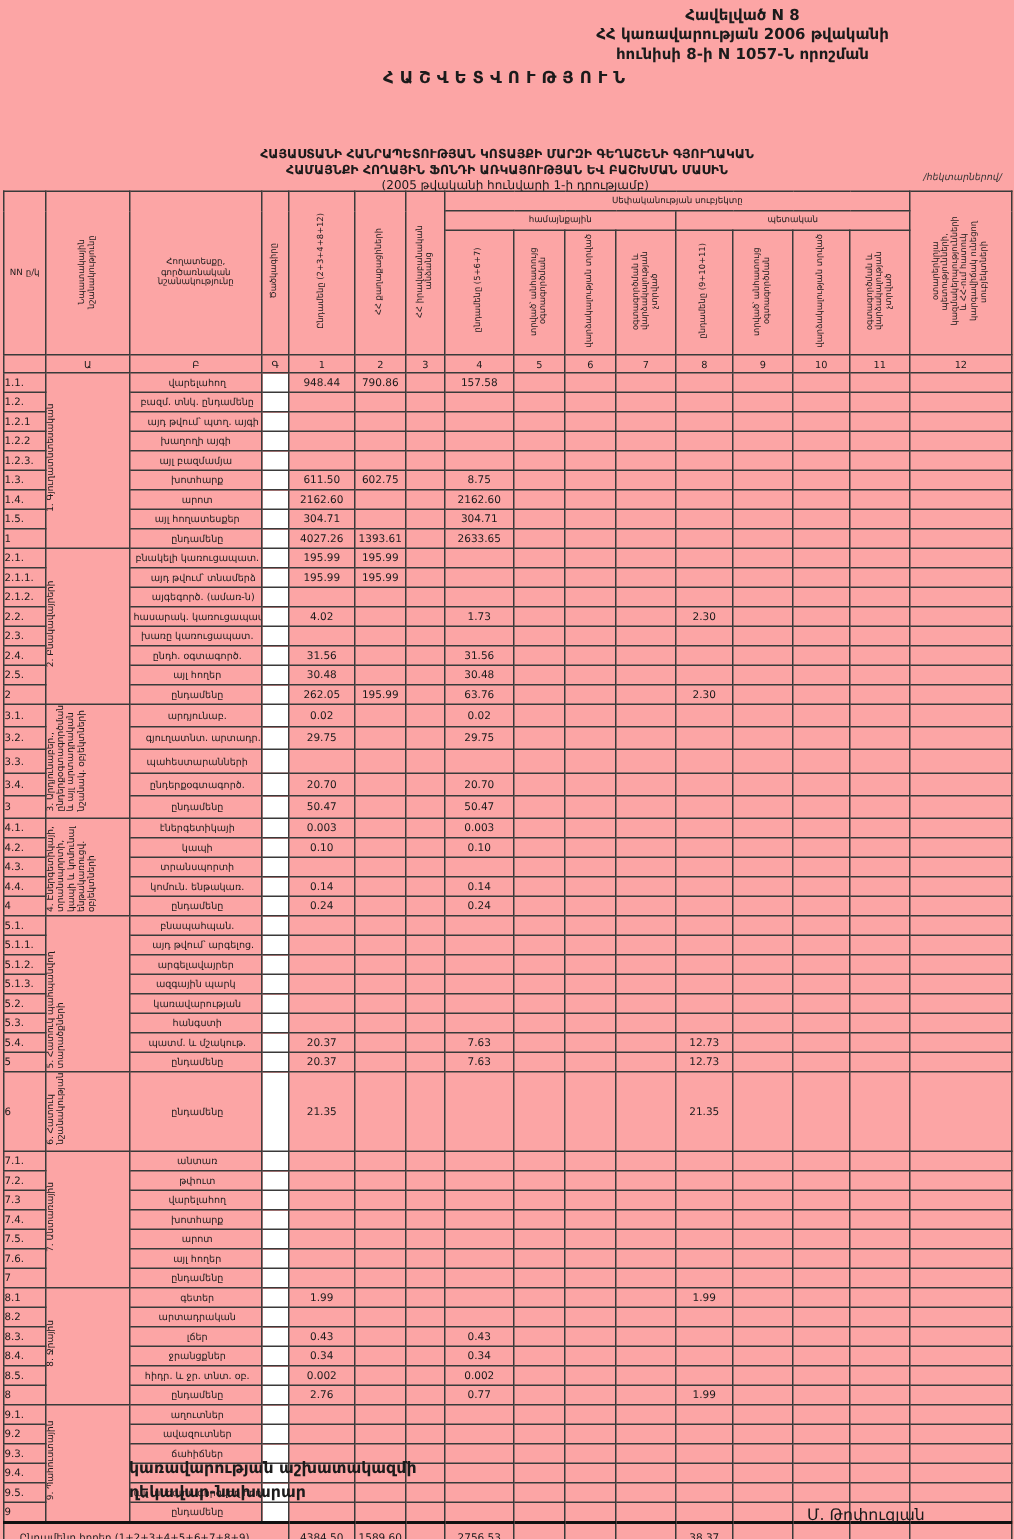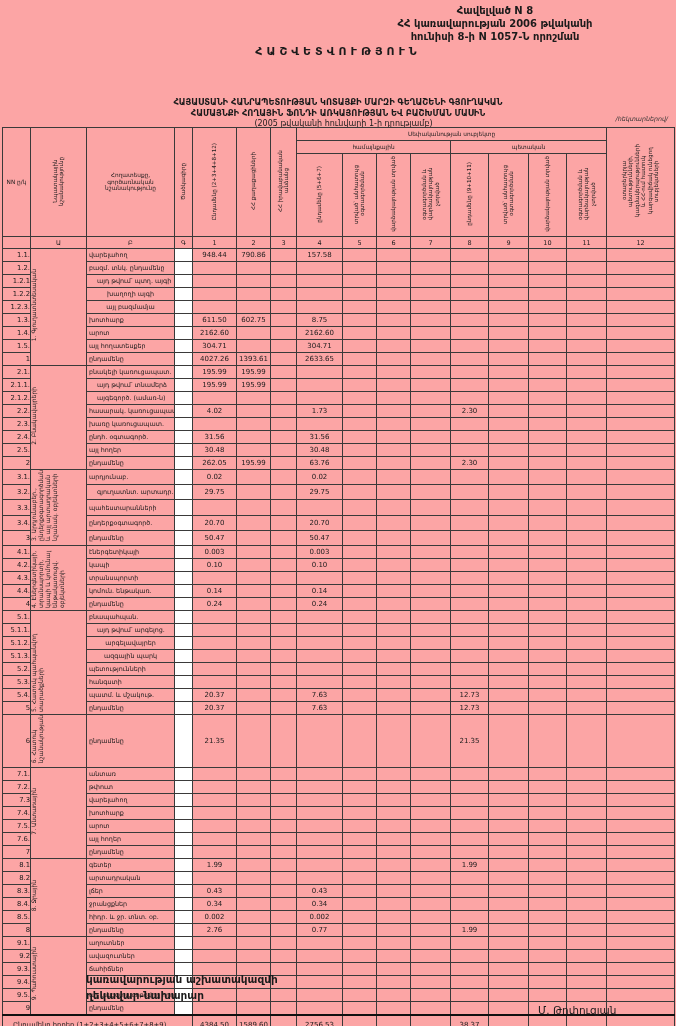--- a/index.html
+++ b/index.html
@@ -21,22 +21,22 @@
   td,th{border:1px solid #3a3a3a;padding:0;overflow:hidden;vertical-align:middle;
     font-weight:normal;}
   thead th{font-size:5.8px;line-height:1.12;text-align:center;}
   .hrow1 th,.hrow2 th{height:12px;}
   .hrow3 th{height:82px;}
   .letter-row td{height:11px;font-size:6.5px;text-align:center;}
   .vtext{writing-mode:vertical-rl;transform:rotate(180deg);display:inline-block;
     font-size:5.6px;line-height:1.15;max-height:78px;white-space:normal;}
   .gcell .vtext{font-size:6px;max-height:none;}
   tbody td{height:12px;}
-  .no{font-size:6.8px;text-align:right;}
-  .label{font-size:6.4px;text-align:left;padding-left:2px;white-space:nowrap;}
+  .no{font-size:6.8px;text-align:left;}
+  .label{font-size:6.4px;text-align:center;padding-left:2px;white-space:nowrap;}
   .label.ind1{padding-left:10px;}
   .label.ind2{text-align:center;padding-left:0;}
   .num{font-size:7px;text-align:center;}
   .code-col{background:#fff;}
   .total-row td{border-top:1.5px solid #222;}
   .grand-row td{height:18px;border-top:2px solid #111;border-bottom:2px solid #111;}
   .grand-label{font-size:6.8px;text-align:left;padding-left:10px;}
   
   .footer-left{position:absolute;left:86px;top:972px;font-size:10.5px;font-weight:bold;line-height:1.5;}
   .footer-sign{position:absolute;left:538px;top:1004px;font-size:10.5px;font-weight:normal;}
@@ -654,21 +654,21 @@
           <td class="num"></td>
           <td class="num"></td>
           <td class="num"></td>
           <td class="num"></td>
           <td class="num"></td>
           <td class="num"></td>
           <td class="num"></td>
         </tr>
         <tr>
           <td class="no">5.2.</td>
-          <td class="label">պետությունների</td>
+          <td class="label">կառավարության</td>
           <td class="code-col"></td>
           <td class="num"></td>
           <td class="num"></td>
           <td class="num"></td>
           <td class="num"></td>
           <td class="num"></td>
           <td class="num"></td>
           <td class="num"></td>
           <td class="num"></td>
           <td class="num"></td>

